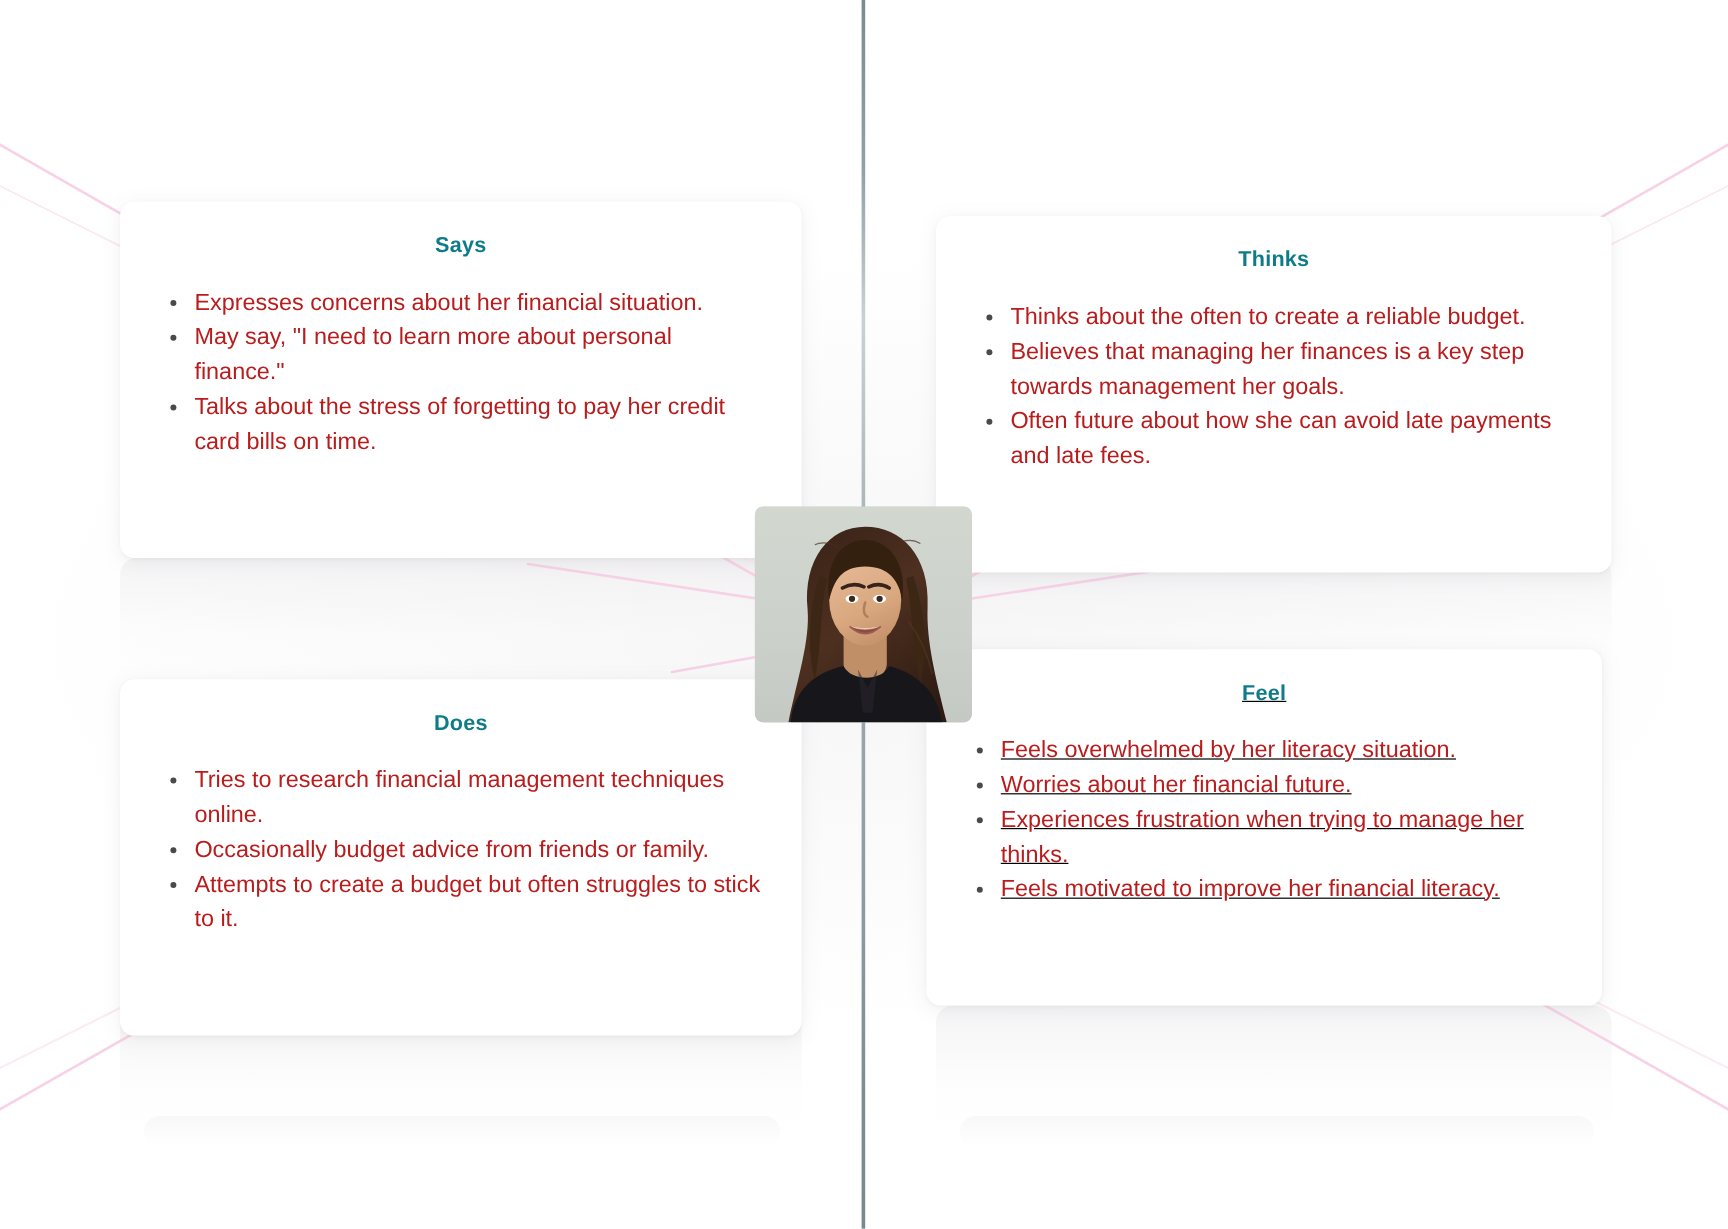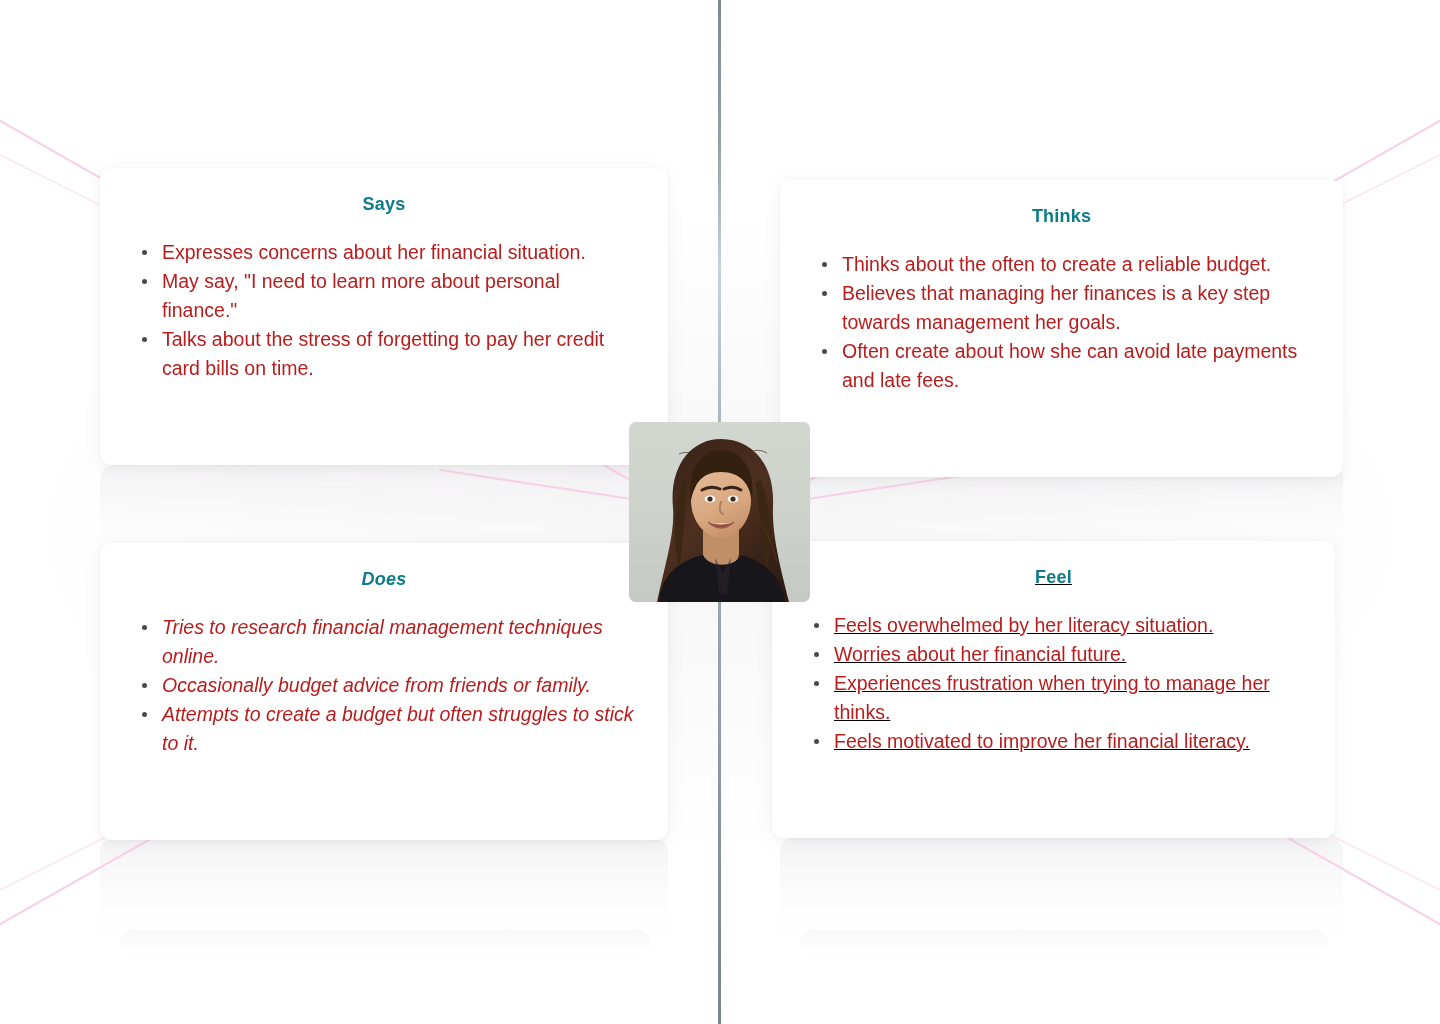--- a/index.html
+++ b/index.html
@@ -76,21 +76,21 @@
     background: #ffffff;
     border-radius: 12px;
     z-index: 2;
     box-shadow: 0 3px 16px rgba(120,115,125,0.10),
                 0 1px 3px rgba(120,115,125,0.06);
     padding: 26px 34px 24px 34px;
   }
 
   .card-says   { left: 100px; top: 168px; width: 568px; height: 297px; }
   .card-thinks { left: 780px; top: 180px; width: 563px; height: 297px; }
-  .card-does   { left: 100px; top: 543px; width: 568px; height: 297px; font-style: italic; }
+  .card-does   { left: 100px; top: 566px; width: 568px; height: 297px; }
   .card-feel   { left: 772px; top: 541px; width: 563px; height: 297px; text-decoration: underline; }
 
   .card-title {
     text-align: center;
     color: #0e7b8a;
     font-size: 18px;
     font-weight: bold;
     letter-spacing: 0.2px;
     line-height: 1.2;
     margin-bottom: 22px;
@@ -178,21 +178,21 @@
     <li>May say, "I need to learn more about personal finance."</li>
     <li>Talks about the stress of forgetting to pay her credit card bills on time.</li>
   </ul>
 </section>
 
 <section class="card card-thinks">
   <h2 class="card-title">Thinks</h2>
   <ul class="card-list">
     <li>Thinks about the often to create a reliable budget.</li>
     <li>Believes that managing her finances is a key step towards management her goals.</li>
-    <li>Often create about how she can avoid late payments and late fees.</li>
+    <li>Often future about how she can avoid late payments and late fees.</li>
   </ul>
 </section>
 
 <section class="card card-does">
   <h2 class="card-title">Does</h2>
   <ul class="card-list">
     <li>Tries to research financial management techniques online.</li>
     <li>Occasionally budget advice from friends or family.</li>
     <li>Attempts to create a budget but often struggles to stick to it.</li>
   </ul>

